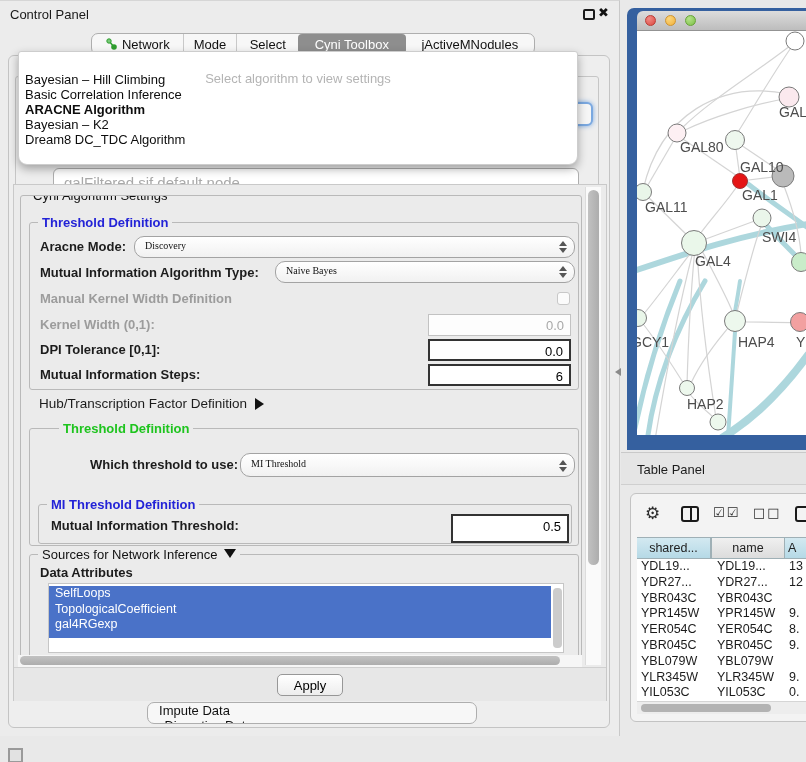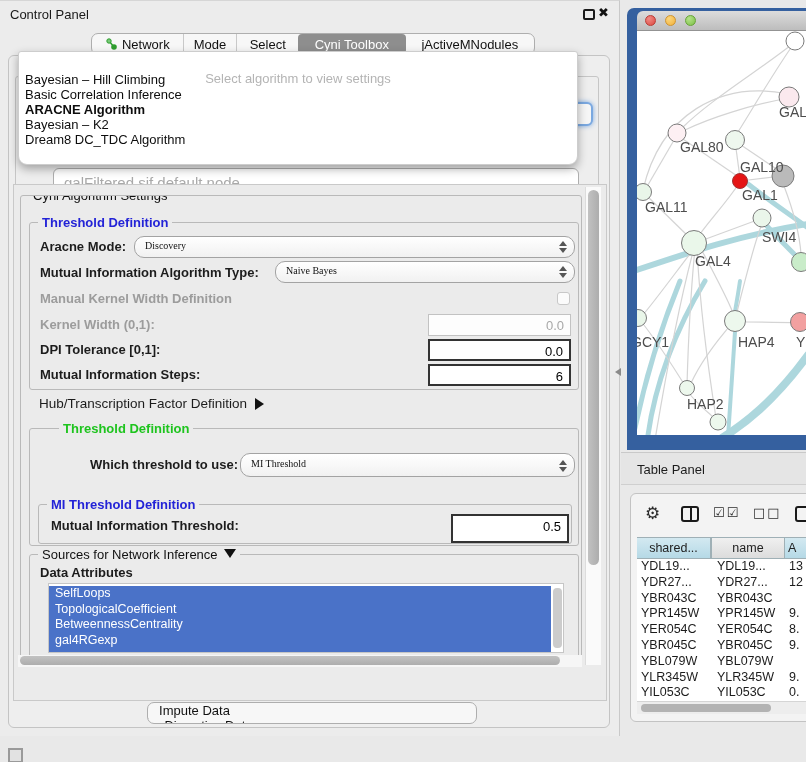--- a/index.html
+++ b/index.html
@@ -210,35 +210,37 @@
 
           <div class="grp" style="left:8px; top:358px; width:550px; height:120px;">
             <span class="gtitle t-black">
               <span>Sources for Network Inference</span><span class="tri-d"></span>
             </span>
             <span class="lbl" style="left:10px; top:10px;">Data Attributes</span>
             <div class="attr-list" style="left:18px; top:28px; width:516px; height:70px;">
               <div style="height:2px;"></div>
               <div class="attr-row">SelfLoops</div>
               <div class="attr-row">TopologicalCoefficient</div>
-              <div class="attr-row">BetweennessCentrality</div>
               <div class="attr-row">gal4RGexp</div>
               <div class="attr-sliver"></div>
               <div class="attr-vthumb"></div>
             </div>
           </div>
         </div>
 
         <div class="abs vscroll">
             <div class="vthumb"></div>
           </div>
         <div class="abs hscroll">
             <div class="hthumb"></div>
           </div>
 
+        <div class="abs apply-strip">
+          <button class="apply-btn">Apply</button>
+        </div>
       </div>
     </div>
 
     <div class="abs seg bottom-tabs">
       <div class="s" style="width:93px">
           <span>Impute Data</span>
         </div>
       <div class="s" style="width:120px">
           <span>Discretize Data</span>
         </div>

